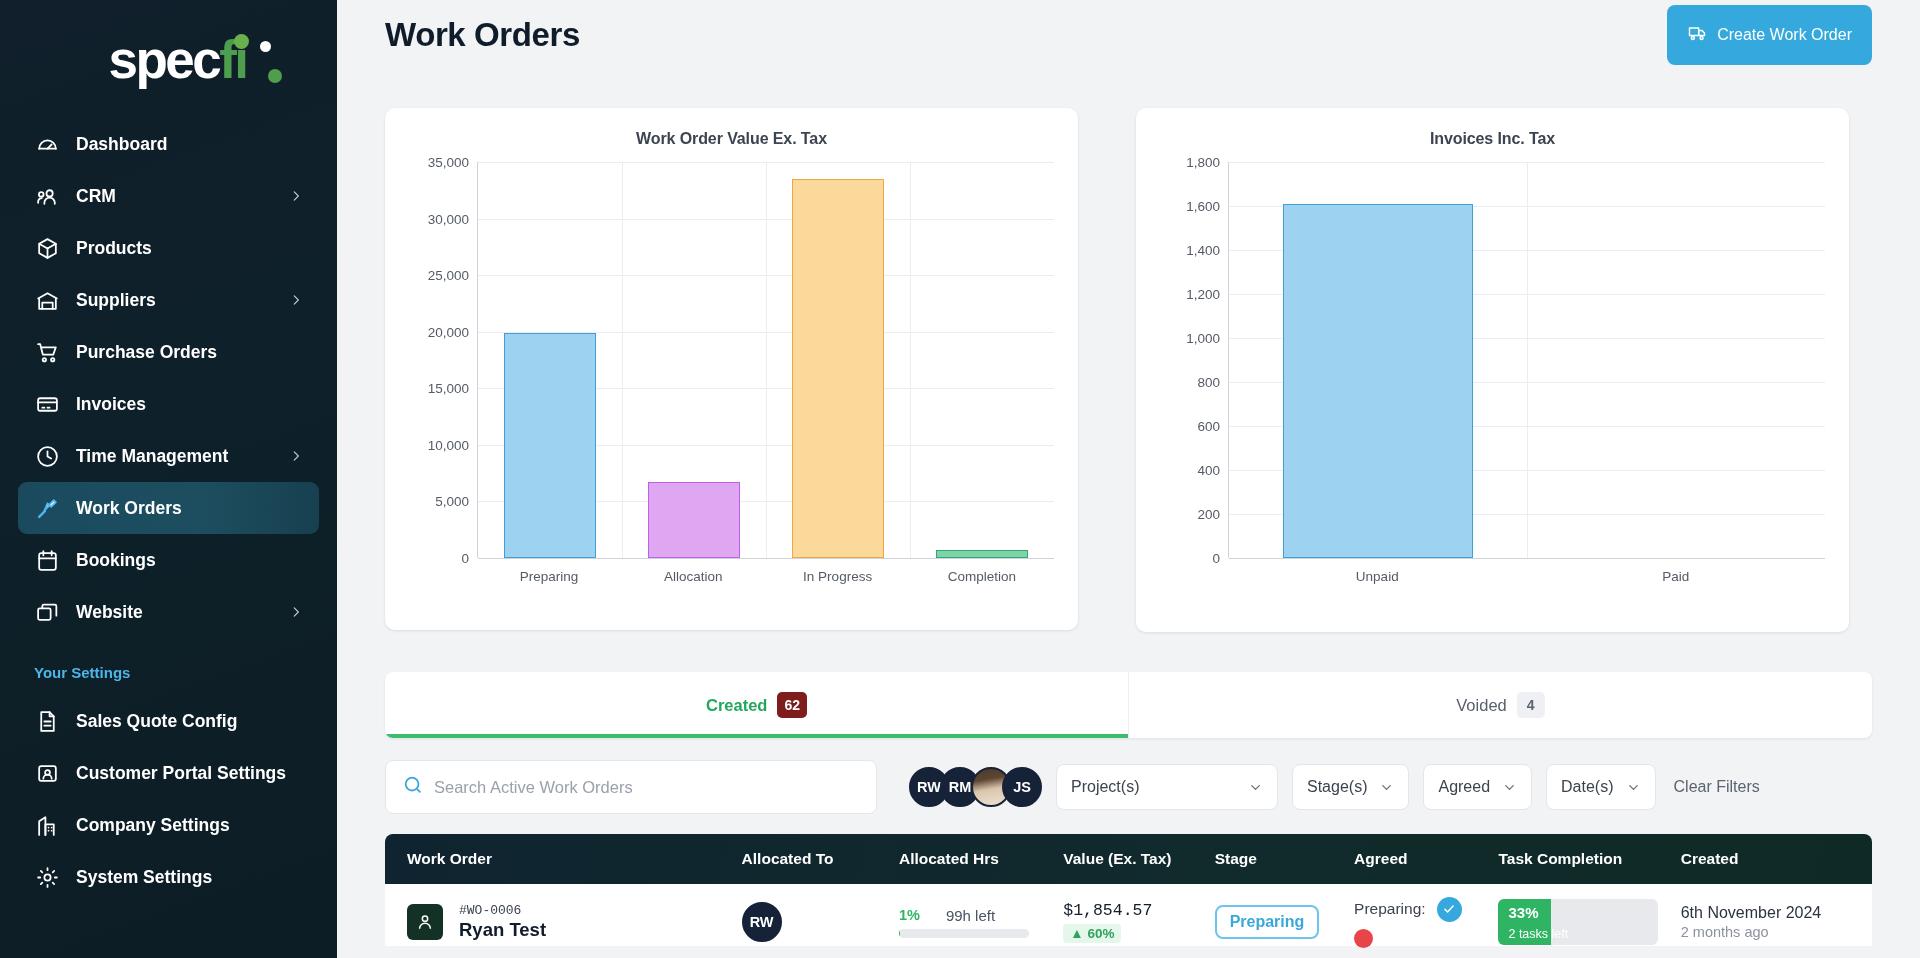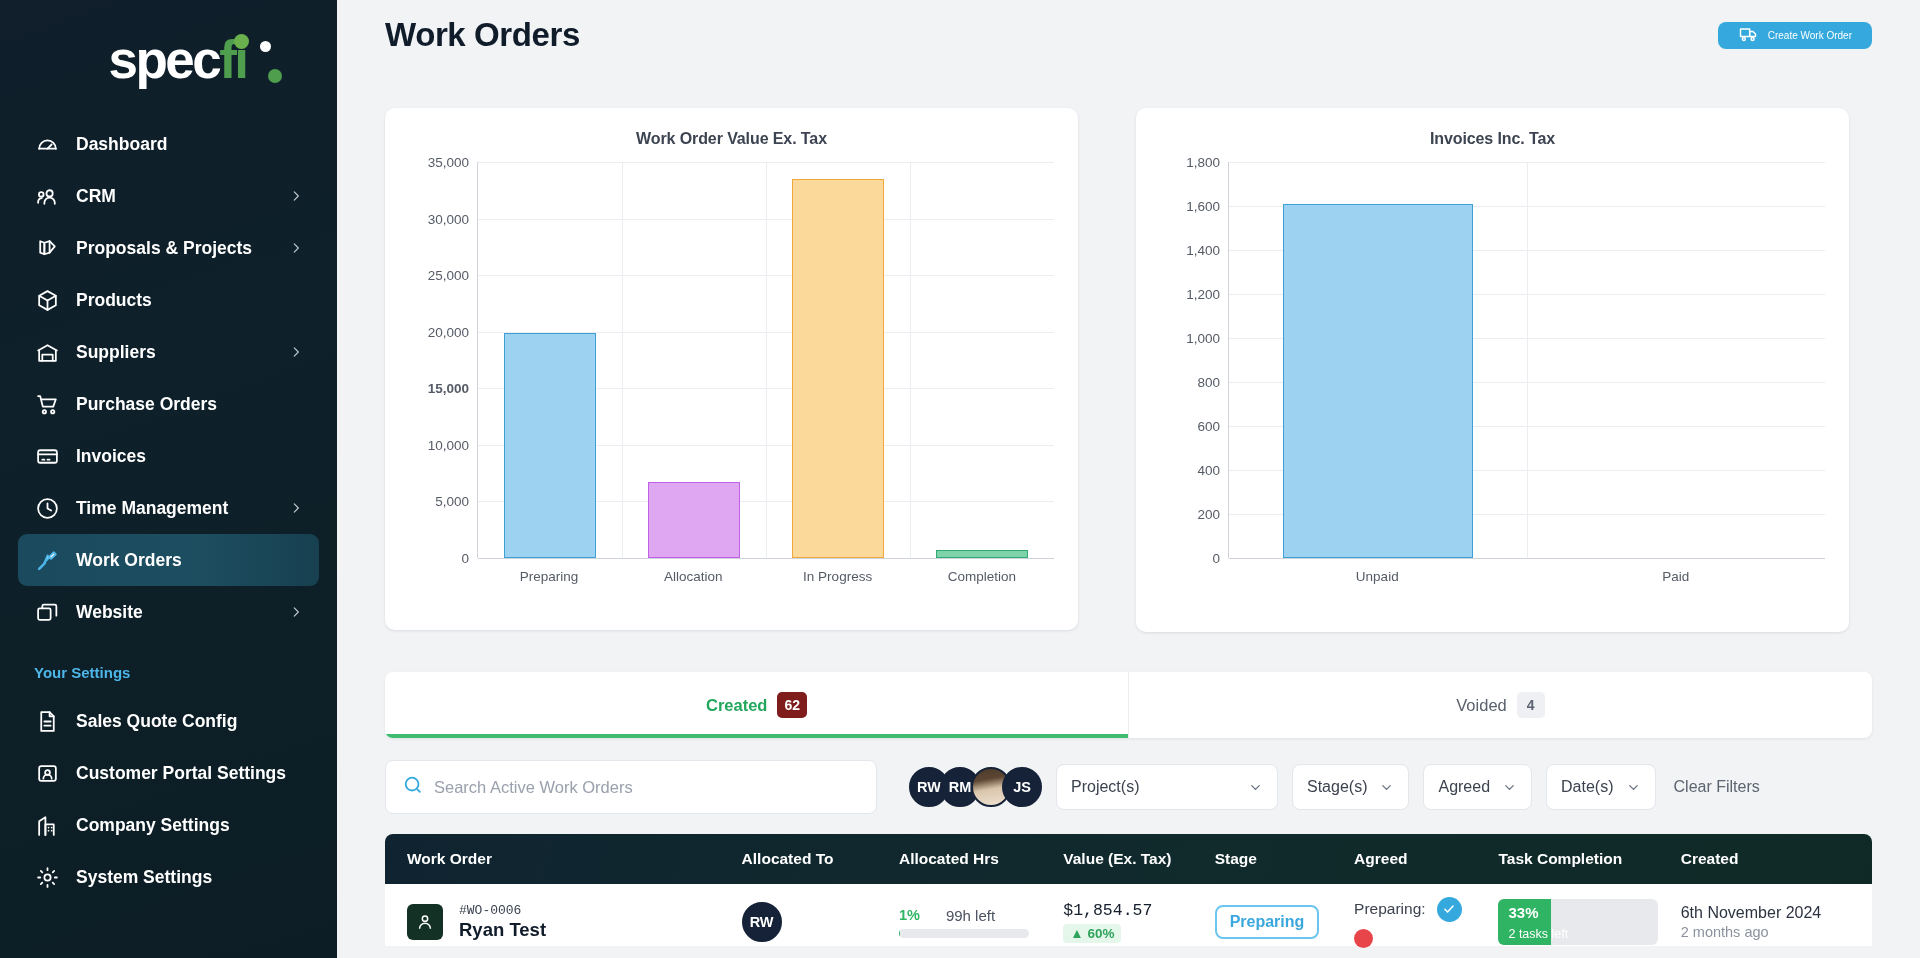--- a/index.html
+++ b/index.html
@@ -66,22 +66,22 @@
 
   
   .main { flex: 1; height: 958px; overflow: hidden; position: relative; background: #f1f3f5; }
   .topbar {
     display: flex; align-items: center; justify-content: space-between;
     padding: 0 48px; height: 70px;
   }
   .page-title { font-size: 33px; font-weight: 700; color: #111c2b; letter-spacing: -0.4px; }
   .btn-primary {
     background: #35a9dd; color: #fff; border: none; border-radius: 8px;
-    padding: 0 20px; height: 27px; display: flex; align-items: center; gap: 10px;
-    font-size: 10px; font-weight: 500; cursor: pointer;
+    padding: 0 20px; height: 60px; display: flex; align-items: center; gap: 10px;
+    font-size: 16px; font-weight: 500; cursor: pointer;
     font-family: "Liberation Sans", sans-serif;
   }
   .btn-primary svg { width: 20px; height: 20px; stroke: #fff; fill: none; stroke-width: 1.7;
                      stroke-linecap: round; stroke-linejoin:round; }
 
   
   .charts { display: flex; gap: 58px; padding: 38px 48px 0 48px; }
   .card {
     background: #fff; border-radius: 10px; box-shadow: 0 1px 3px rgba(16,30,54,.10);
     padding: 22px 20px 16px 20px; position: relative;
@@ -274,33 +274,20 @@
             </svg>
           </span>
           <span class="label">CRM</span>
           <span class="chev"><svg viewBox="0 0 24 24">
               <path d="M9 5l7 7-7 7"></path>
             </svg></span>
         </div>
         <div class="nav-item">
           <span class="ico">
             <svg viewBox="0 0 24 24">
-              <path d="M5 5l4 1.5v11L5 16z"></path>
-              <path d="M9 6.5L14 5v11l-5 1.5z"></path>
-              <path d="M14 5l5 5-5 6"></path>
-            </svg>
-          </span>
-          <span class="label">Proposals &amp; Projects</span>
-          <span class="chev"><svg viewBox="0 0 24 24">
-              <path d="M9 5l7 7-7 7"></path>
-            </svg></span>
-        </div>
-        <div class="nav-item">
-          <span class="ico">
-            <svg viewBox="0 0 24 24">
               <path d="M12 3l8 4.5v9L12 21l-8-4.5v-9z"></path>
               <path d="M4 7.5l8 4.5 8-4.5"></path>
               <path d="M12 12v9"></path>
             </svg>
           </span>
           <span class="label">Products</span>
         </div>
         <div class="nav-item">
           <span class="ico">
             <svg viewBox="0 0 24 24">
@@ -348,20 +335,31 @@
             </svg></span>
         </div>
         <div class="nav-item active">
           <span class="ico">
             <svg viewBox="0 0 24 24">
               <path d="M4 20l5.5-5.5" stroke-width="2.4"></path>
               <path d="M9 14l5-5 1.5 1.5L20 6l-2-2-4.5 4.5L12 7z" fill="currentColor"></path>
             </svg>
           </span>
           <span class="label">Work Orders</span>
+        </div>
+        <div class="nav-item">
+          <span class="ico">
+            <svg viewBox="0 0 24 24">
+              <rect x="4" y="5" width="16" height="16" rx="2"></rect>
+              <path d="M4 10h16"></path>
+              <path d="M8 3v4"></path>
+              <path d="M16 3v4"></path>
+            </svg>
+          </span>
+          <span class="label">Bookings</span>
         </div>
         <div class="nav-item">
           <span class="ico">
             <svg viewBox="0 0 24 24">
               <rect x="3" y="8" width="12" height="11" rx="1.5"></rect>
               <path d="M7 8V6a1.5 1.5 0 0 1 1.5-1.5H19A1.5 1.5 0 0 1 20.5 6v9"></path>
             </svg>
           </span>
           <span class="label">Website</span>
           <span class="chev"><svg viewBox="0 0 24 24">
@@ -437,21 +435,21 @@
     </div>
 
     <div class="charts">
       <div class="card c1">
         <div class="chart-title">Work Order Value Ex. Tax</div>
         <div class="plot" id="plot0">
             <div class="yaxis">
               <div class="ytick" style="top: 100%;">0</div>
               <div class="ytick" style="top: 85.7143%;">5,000</div>
               <div class="ytick" style="top: 71.4286%;">10,000</div>
-              <div class="ytick" style="top: 57.1429%; font-weight: bold;">15,000</div>
+              <div class="ytick" style="top: 57.1429%;">15,000</div>
               <div class="ytick" style="top: 42.8571%;">20,000</div>
               <div class="ytick" style="top: 28.5714%;">25,000</div>
               <div class="ytick" style="top: 14.2857%;">30,000</div>
               <div class="ytick" style="top: 0%;">35,000</div>
             </div>
             <div class="grid-area">
               <div class="gridline base" style="top: 100%;"></div>
               <div class="gridline" style="top: 85.7143%;"></div>
               <div class="gridline" style="top: 71.4286%;"></div>
               <div class="gridline" style="top: 57.1429%;"></div>

